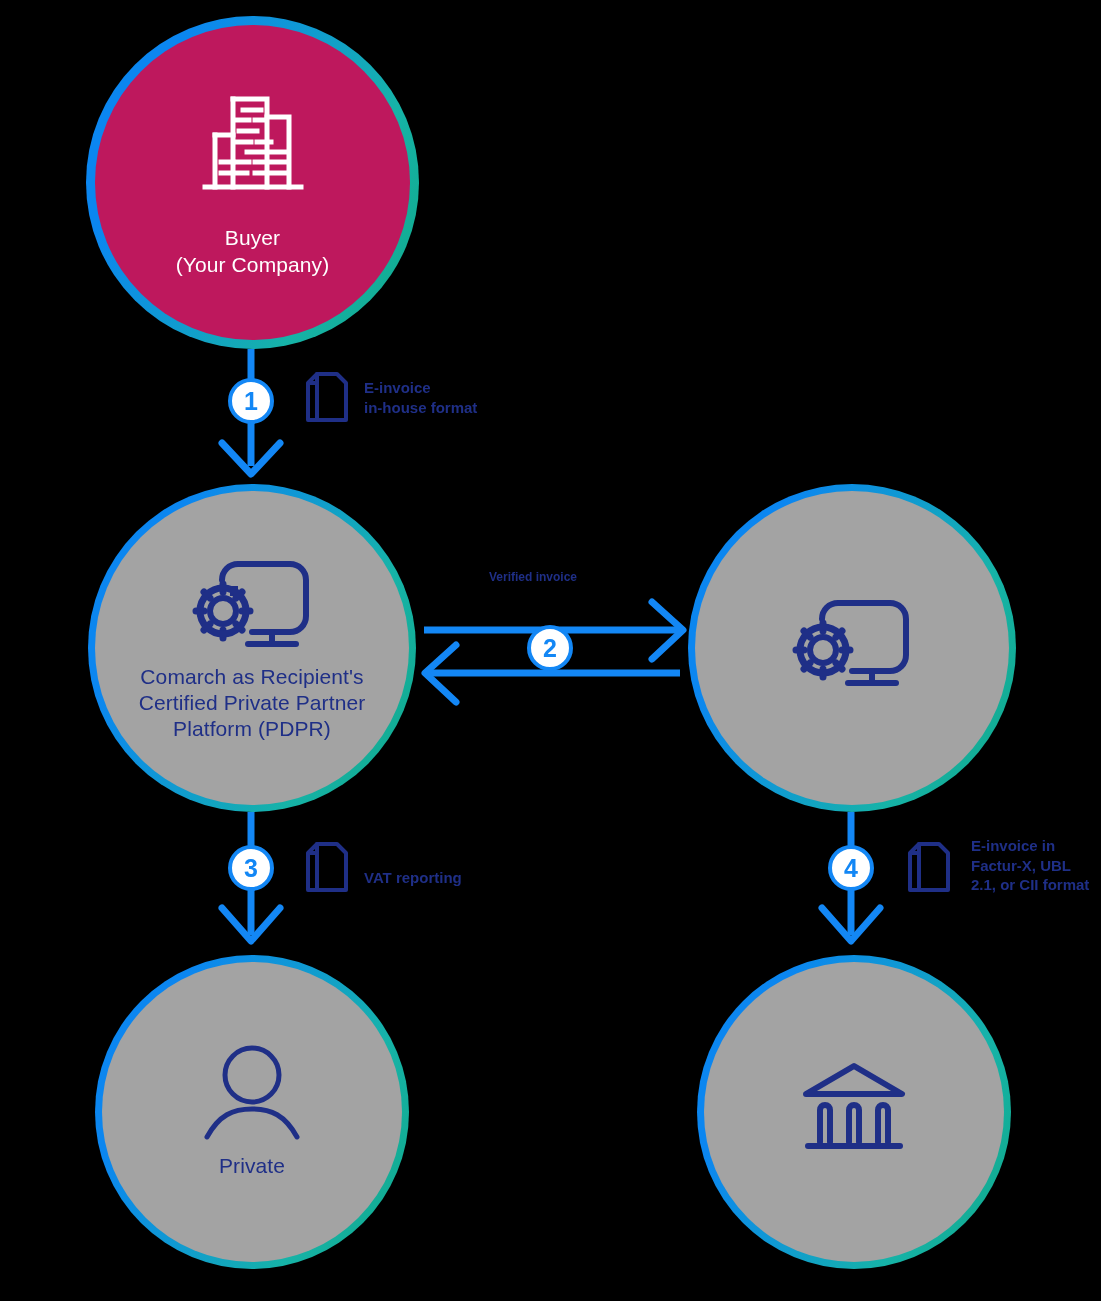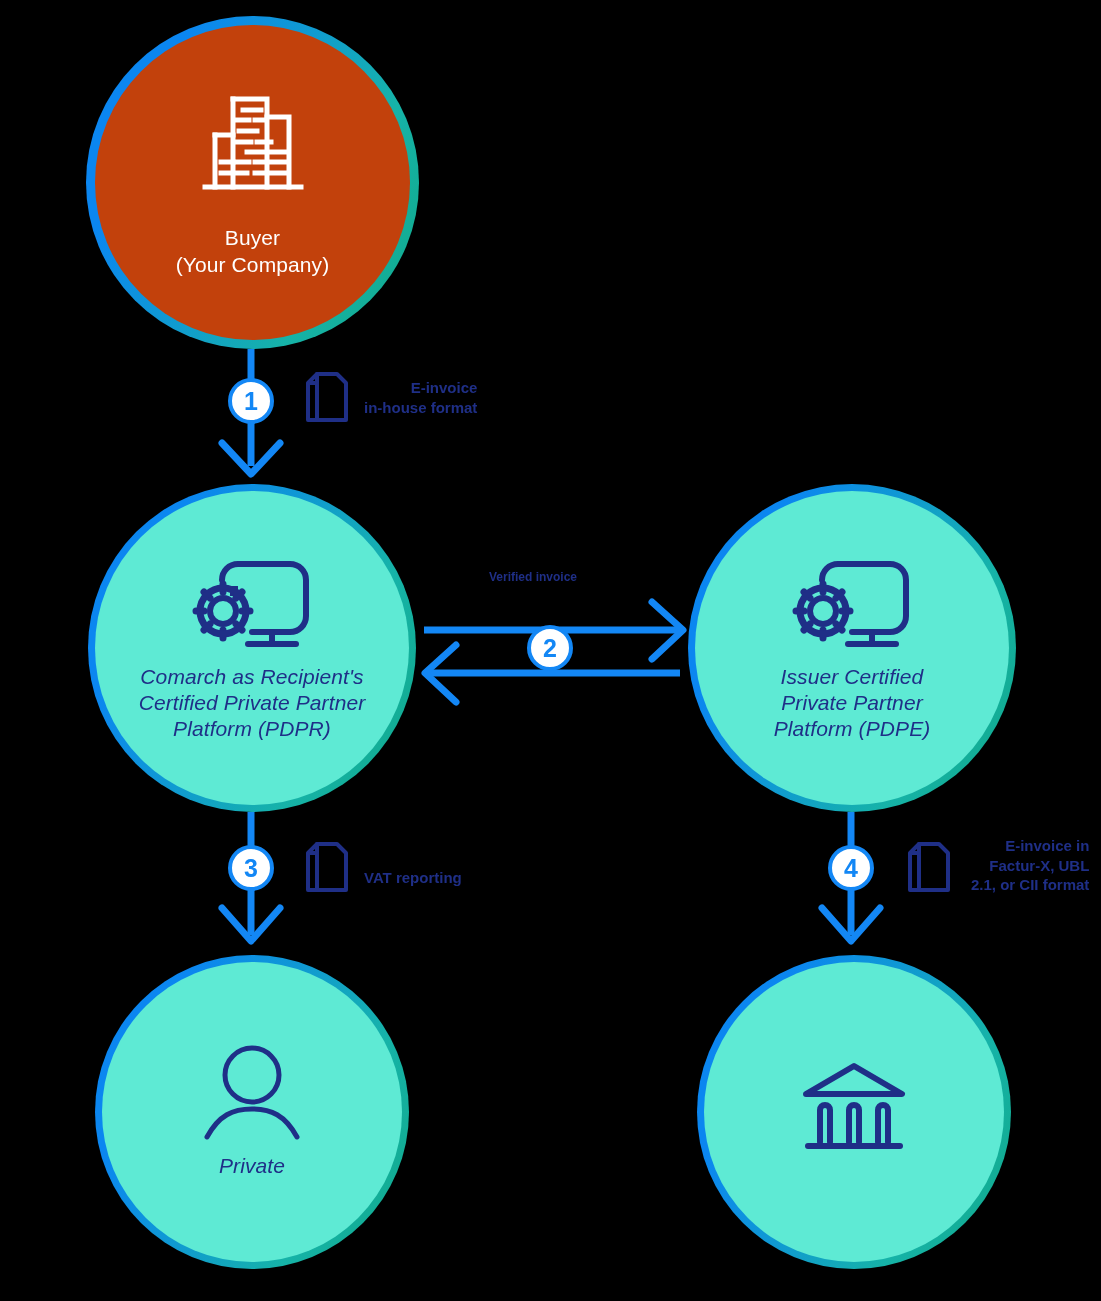--- a/index.html
+++ b/index.html
@@ -43,22 +43,22 @@
   .node .inner {
     position: absolute;
     border-radius: 50%;
     z-index: 1;
     display: flex;
     flex-direction: column;
     align-items: center;
     justify-content: center;
     box-sizing: border-box;
   }
-  .node-buyer .inner { background: #c2410c; }
-  .node-light .inner { background: #5eead4; font-style: italic; }
+  .node-buyer .inner { background: #be185d; }
+  .node-light .inner { background: #a3a3a3; }
 
   .node-icon {
     display: block;
     margin-bottom: 6px;
   }
   .node-label {
     font-size: 21px;
     line-height: 1.24;
     letter-spacing: 0.1px;
     white-space: pre-line;
@@ -114,21 +114,20 @@
 
   
   .flow-label {
     position: absolute;
     color: #1f2f87;
     font-size: 15px;
     font-weight: 700;
     line-height: 1.30;
     white-space: pre-line;
     z-index: 4;
-    text-align: right;
   }
   #label-1 { left: 364px; top: 378px; }
   #label-2 { left: 489px; top: 570px; font-size: 12px; }
   #label-3 { left: 364px; top: 856px; margin-top: 12px; }
   #label-4 { left: 971px; top: 836px; }
 
   .doc-icon {
     position: absolute;
     z-index: 4;
   }
@@ -238,23 +237,20 @@
           <path d="M36,26 C36,17 43,10 52,10 L104,10 C113,10 120,17 120,26 L120,62 C120,71 113,78 104,78 L66,78"></path>
           <path d="M86,78 L86,90"></path>
           <path d="M62,90 L110,90"></path>
           <circle cx="37" cy="57" r="13"></circle>
           <path d="M37,30 L37,38 M37,76 L37,84 M10,57 L18,57 M56,57 L64,57
                    M18,38 L24,44 M50,70 L56,76 M18,76 L24,70 M50,44 L56,38" stroke-width="7"></path>
           <circle cx="37" cy="57" r="23" stroke-width="7"></circle>
         </g>
       </svg>
     </span>
-    <span class="node-label">Issuer Certified
-Private Partner
-Platform (PDPE)</span>
   </div>
 </div>
 
 <div class="node node-light" id="node-customer">
   <div class="ring"></div>
   <div class="inner">
     <span class="node-icon">
       <svg width="110" height="98" viewBox="0 0 110 98" xmlns="http://www.w3.org/2000/svg">
         <g fill="none" stroke="#1f2f87" stroke-width="5" stroke-linecap="round">
           <circle cx="55" cy="30" r="27"></circle>

